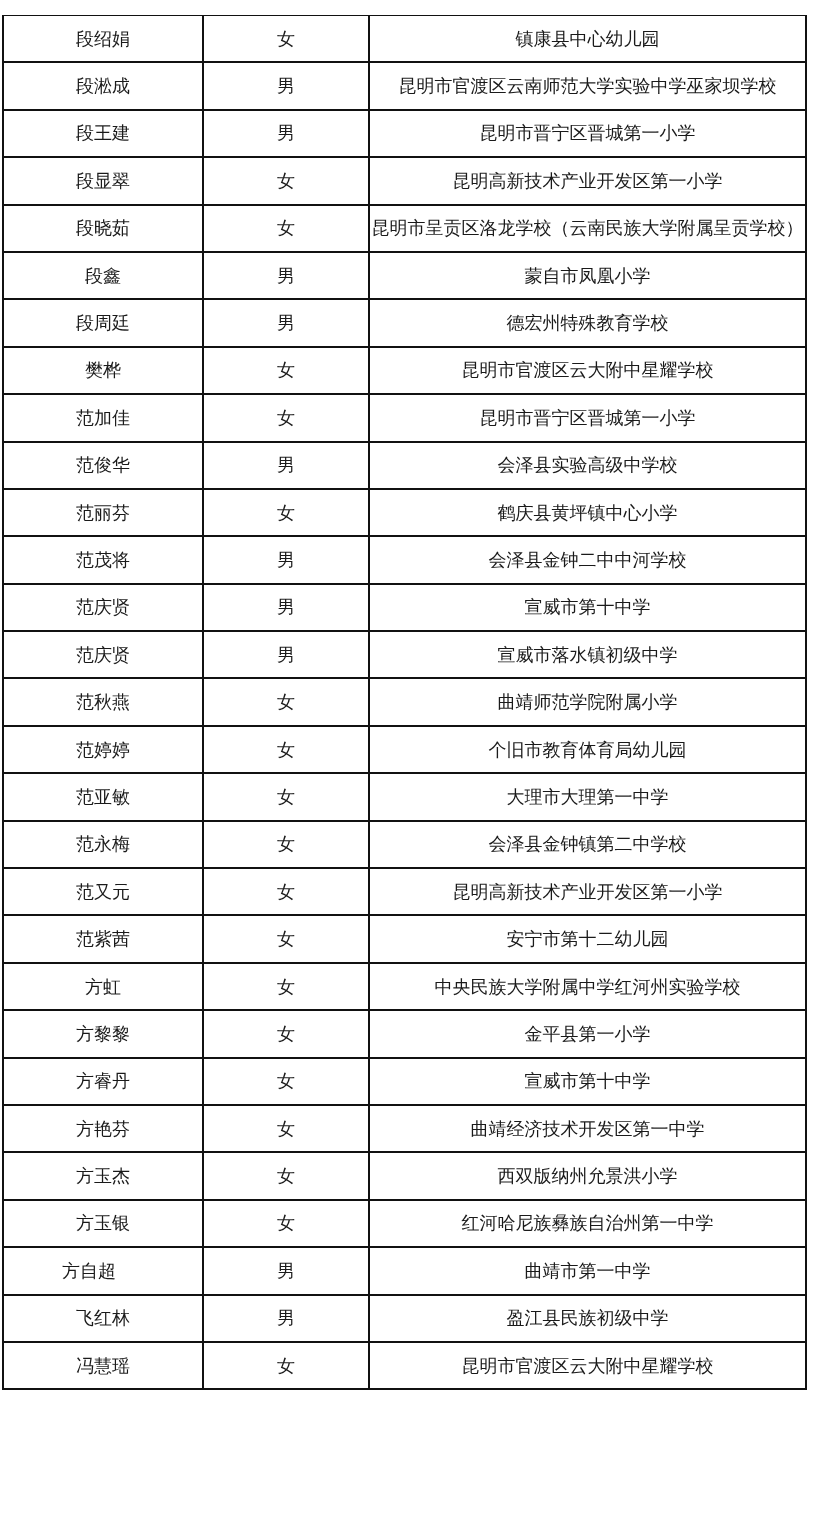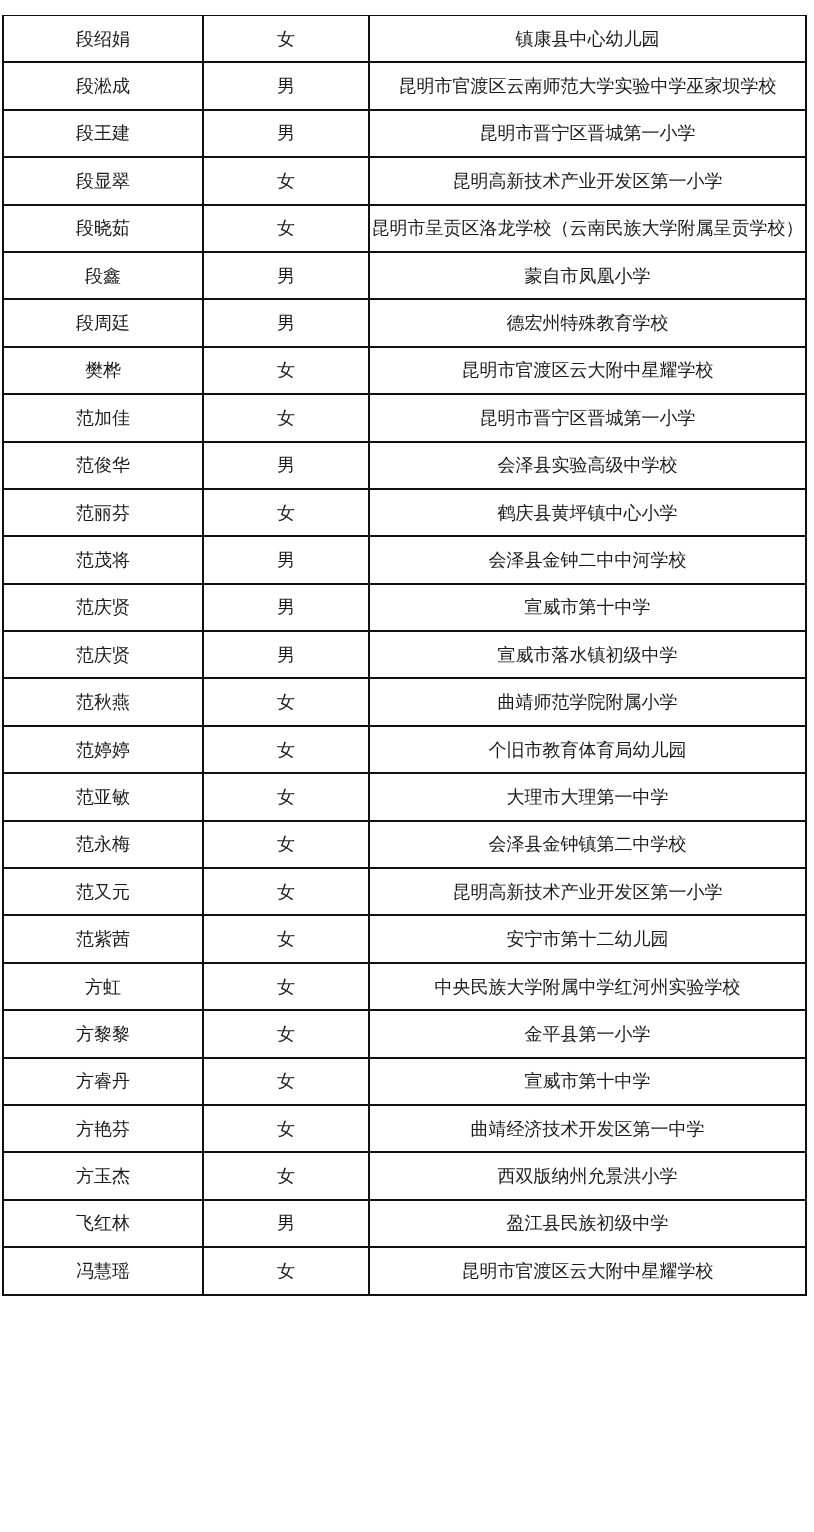--- a/index.html
+++ b/index.html
@@ -384,20 +384,46 @@
           <span class="cell-inner">女</span>
         </td>
         <td class="overflow">
           <span class="cell-inner">
             <span>西双版纳州允景洪小学</span>
           </span>
         </td>
       </tr>
       <tr>
         <td>
+          <span class="cell-inner">方玉银</span>
+        </td>
+        <td>
+          <span class="cell-inner">女</span>
+        </td>
+        <td class="overflow">
+          <span class="cell-inner">
+            <span>红河哈尼族彝族自治州第一中学</span>
+          </span>
+        </td>
+      </tr>
+      <tr>
+        <td class="shift-left">
+          <span class="cell-inner">方自超</span>
+        </td>
+        <td>
+          <span class="cell-inner">男</span>
+        </td>
+        <td class="overflow">
+          <span class="cell-inner">
+            <span>曲靖市第一中学</span>
+          </span>
+        </td>
+      </tr>
+      <tr>
+        <td>
           <span class="cell-inner">飞红林</span>
         </td>
         <td>
           <span class="cell-inner">男</span>
         </td>
         <td class="overflow">
           <span class="cell-inner">
             <span>盈江县民族初级中学</span>
           </span>
         </td>

